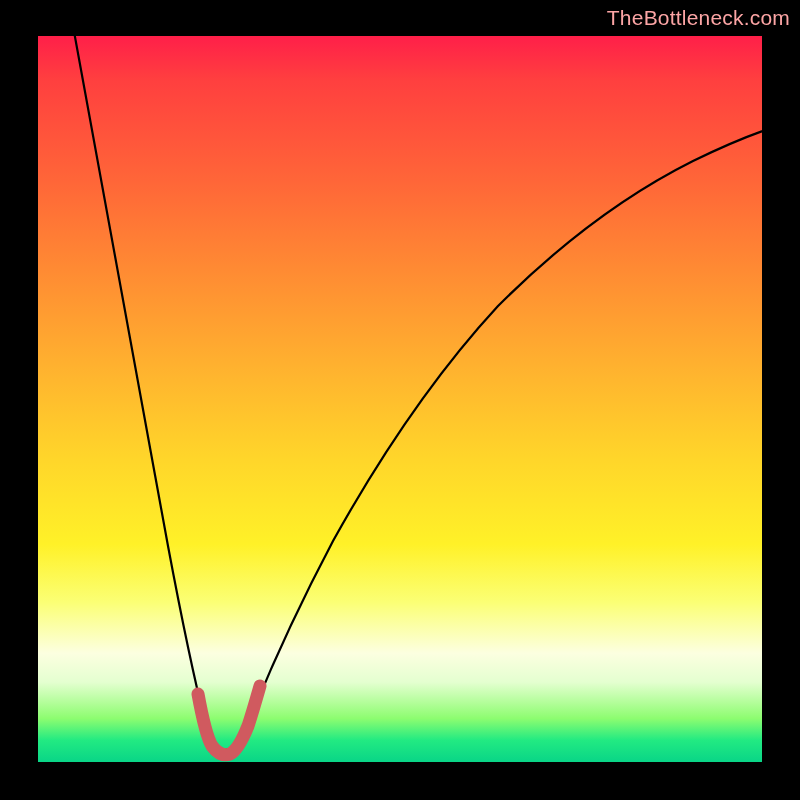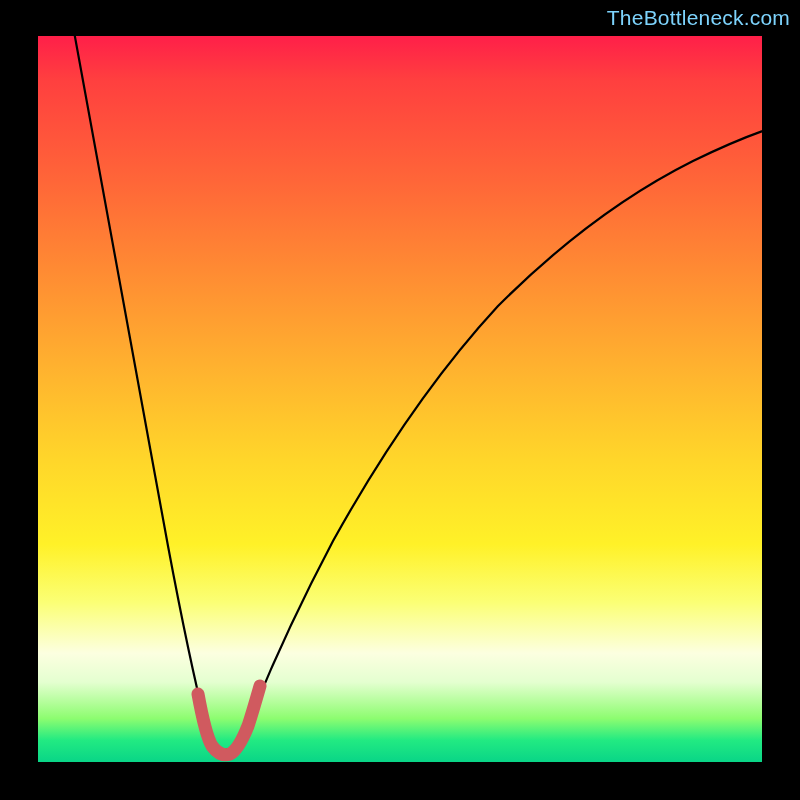--- a/index.html
+++ b/index.html
@@ -49,21 +49,21 @@
   svg.curve {
     position: absolute;
     inset: 0;
     width: 100%;
     height: 100%;
   }
   .watermark {
     position: absolute;
     top: 6px;
     right: 10px;
-    color: #7dd3fc;
+    color: #fca5a5;
     font-size: 21px;
     letter-spacing: 0.2px;
   }
 </style>
 </head>
 <body>
 
 <div class="frame">
 
   <div class="plot-area">

